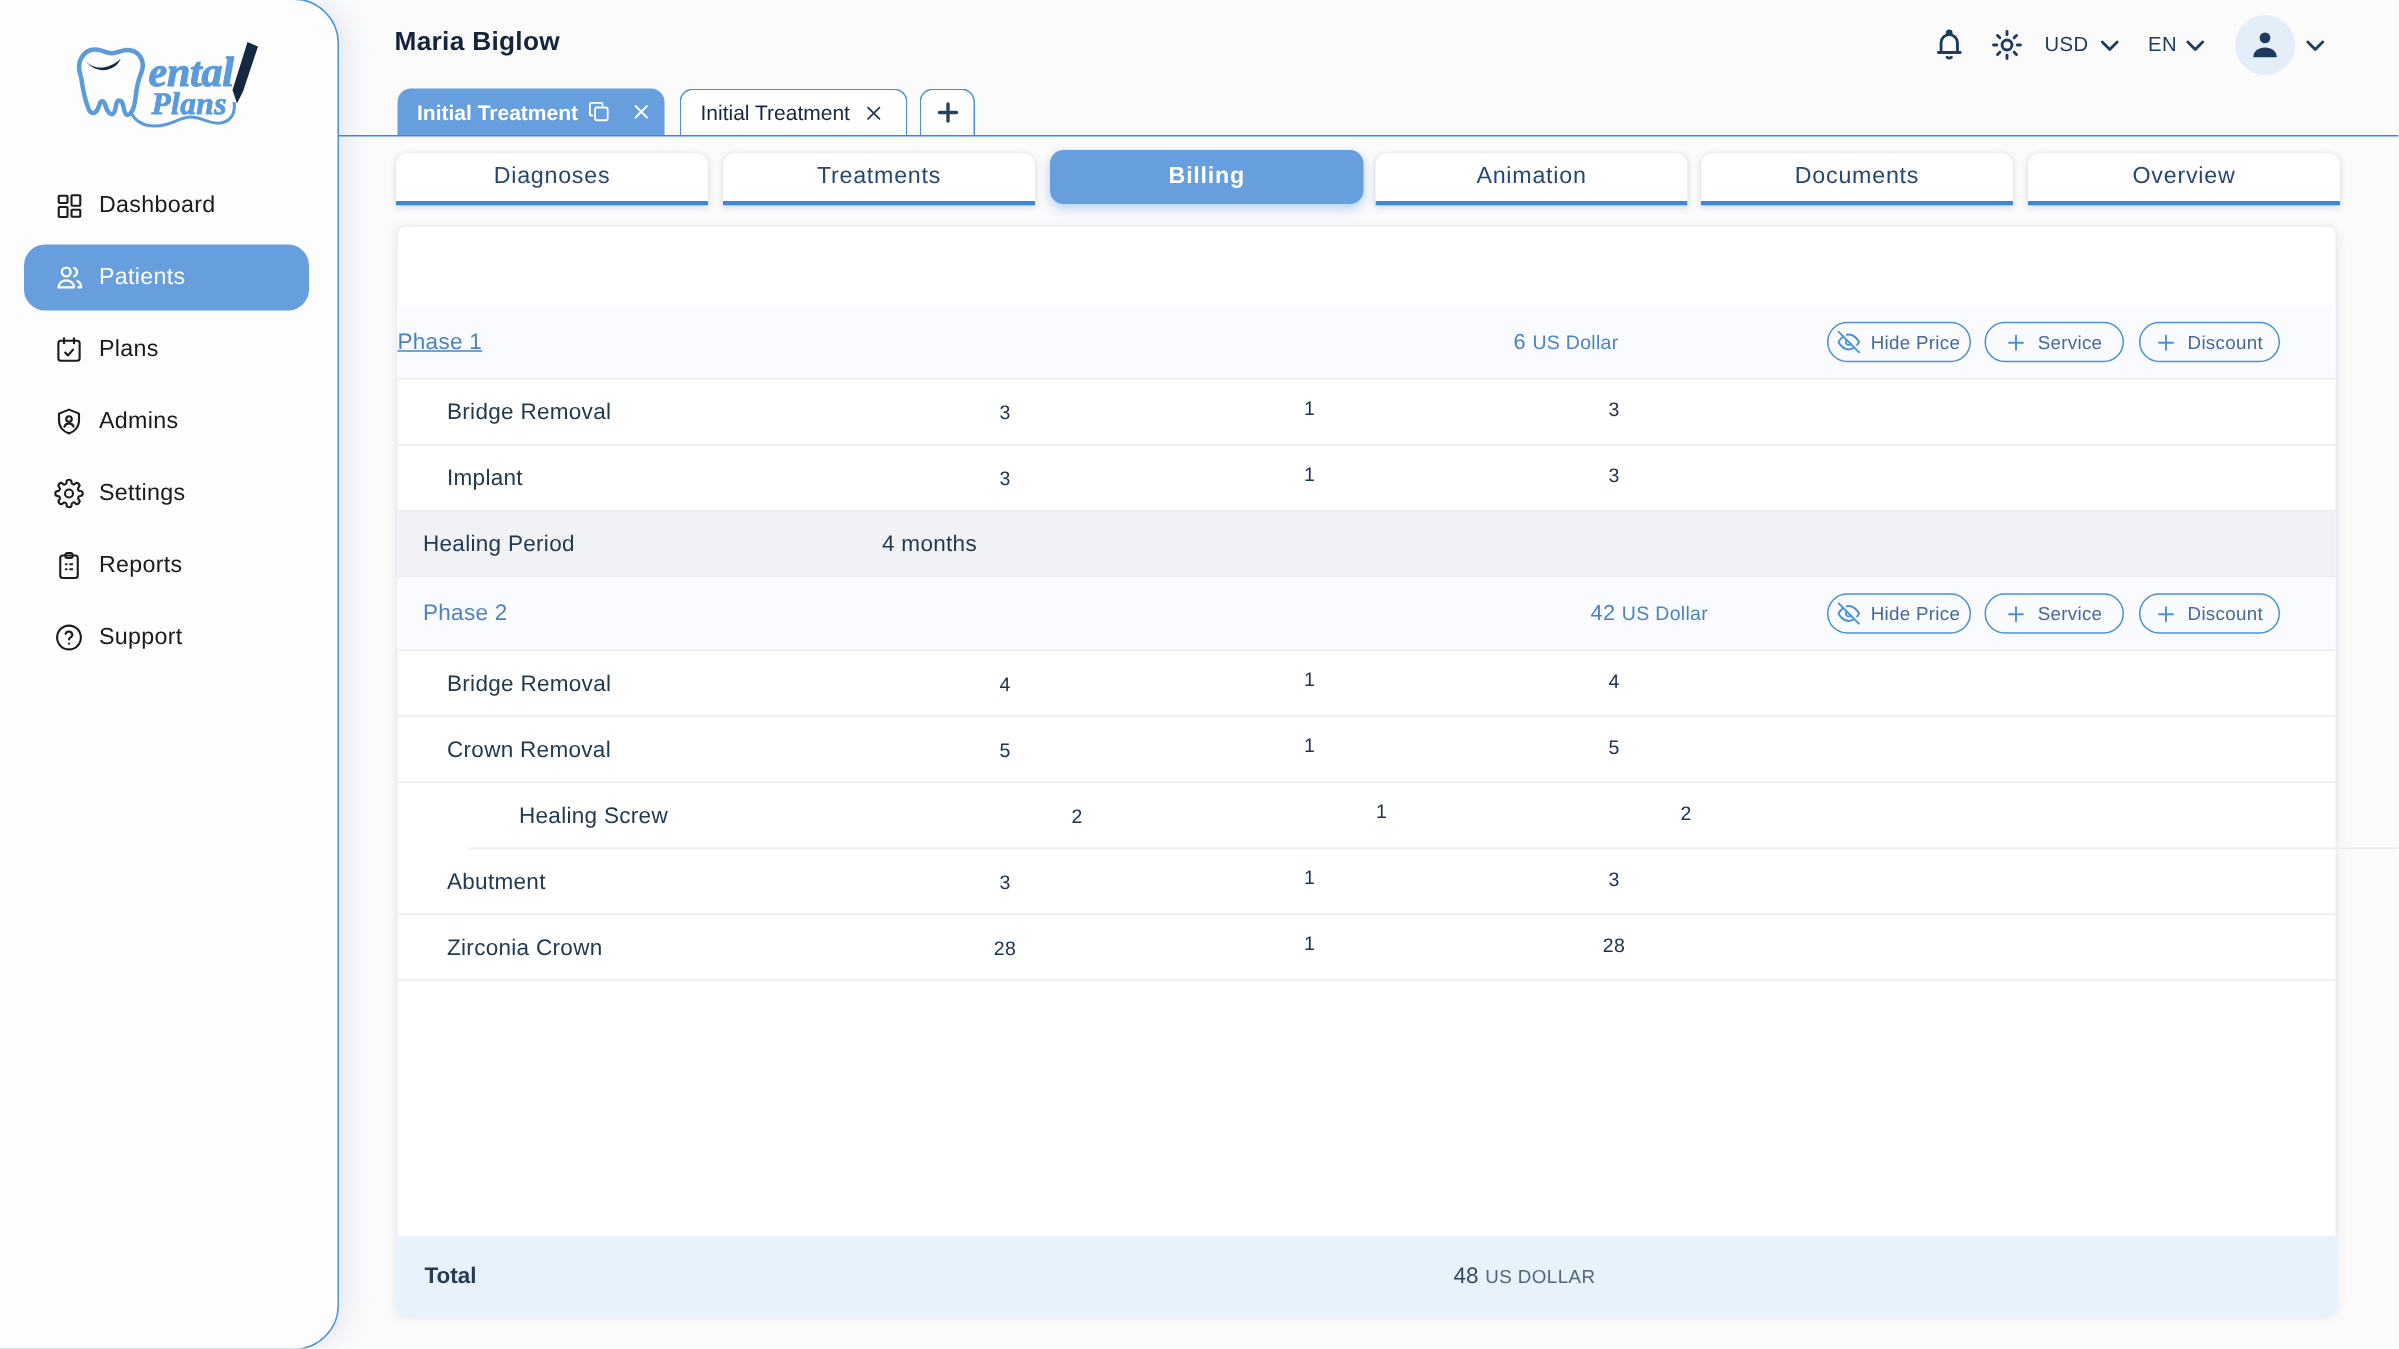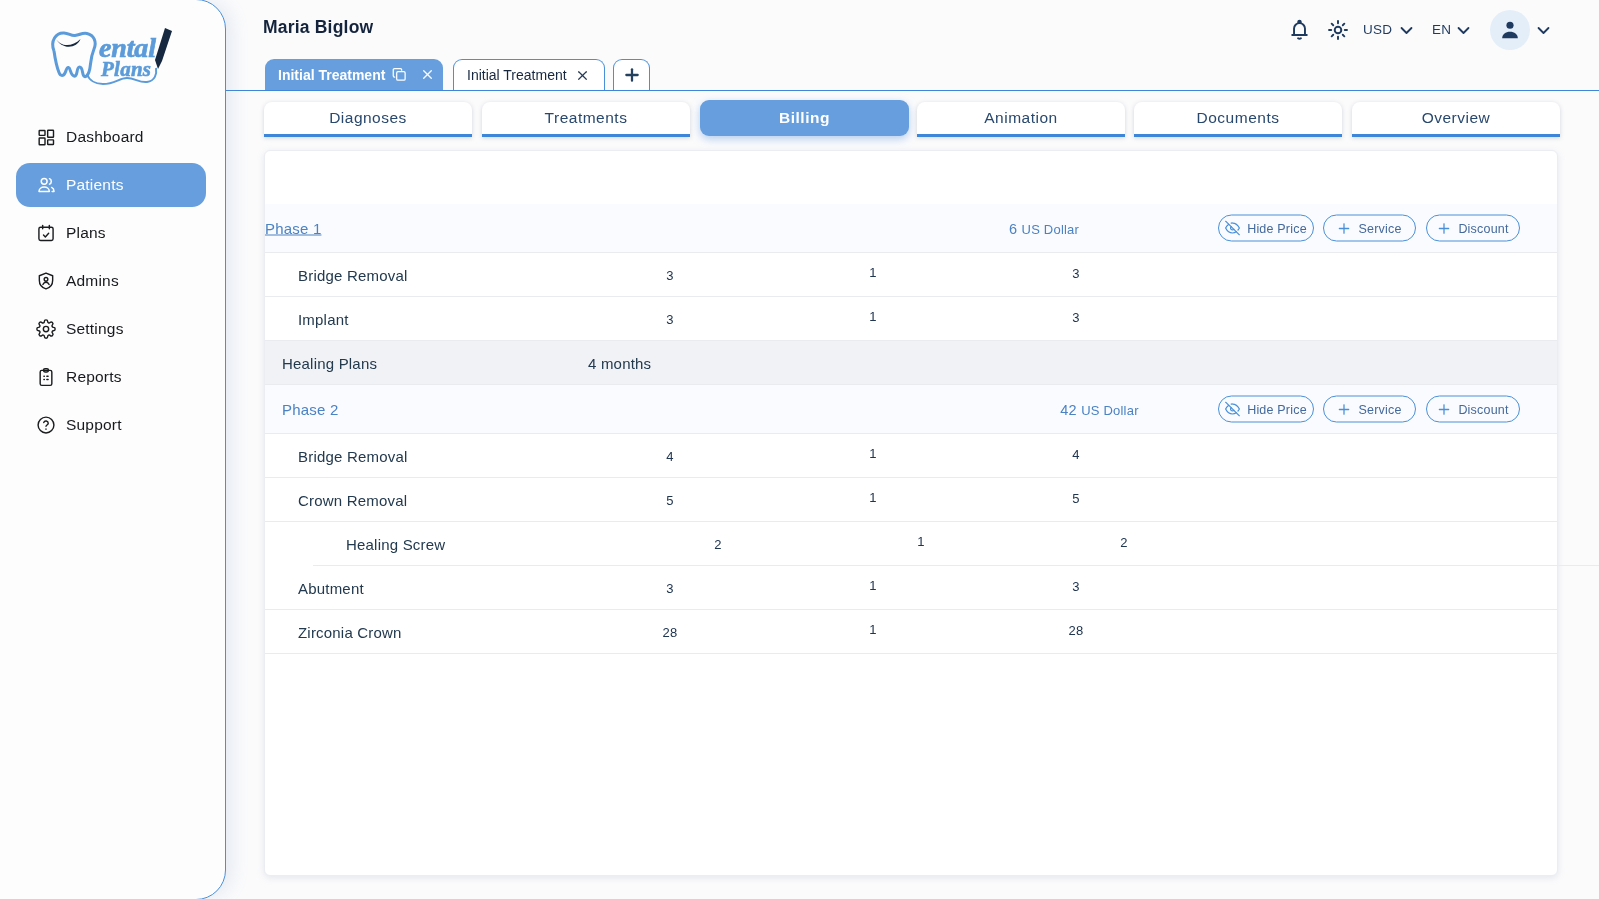--- a/index.html
+++ b/index.html
@@ -221,21 +221,21 @@
     <div class="cc num" style="left:608px;top:44%;">1</div>
     <div class="cc num" style="left:811px;top:46%;">3</div>
   </div>
   <div class="row" style="top:146px;height:44px;">
     <div class="lc" style="left:33px;">Implant</div>
     <div class="cc num" style="left:405px;">3</div>
     <div class="cc num" style="left:608px;top:44%;">1</div>
     <div class="cc num" style="left:811px;top:46%;">3</div>
   </div>
   <div class="row" style="top:190px;height:44px;background:#f1f2f6;">
-    <div class="lc" style="left:17px;">Healing Plans</div>
+    <div class="lc" style="left:17px;">Healing Period</div>
     <div class="lc" style="left:323px;">4 months</div>
   </div>
 
   <div class="row" style="top:234px;height:49px;background:#fafbfe;">
     <div class="lc blue" style="left:17px;font-size:15px;">Phase 2</div>
     <div class="cc blue" style="left:811px;white-space:nowrap;"><span style="font-size:14.5px;margin-left:47px;">42</span> <span style="font-size:13px;">US Dollar</span></div>
     <div class="btn" style="left:953px;width:96px;">
         <svg width="15" height="15" viewBox="0 0 24 24" fill="none" stroke="#4a90d9" stroke-width="2" stroke-linecap="round" stroke-linejoin="round">
           <path d="M17.94 17.94A10.07 10.07 0 0 1 12 20c-7 0-11-8-11-8a18.45 18.45 0 0 1 5.06-5.94M9.9 4.24A9.12 9.12 0 0 1 12 4c7 0 11 8 11 8a18.5 18.5 0 0 1-2.16 3.19m-6.72-1.07a3 3 0 1 1-4.24-4.24"></path>
           <line x1="1" y1="1" x2="23" y2="23"></line>
@@ -280,13 +280,17 @@
     <div class="cc num" style="left:405px;">3</div>
     <div class="cc num" style="left:608px;top:44%;">1</div>
     <div class="cc num" style="left:811px;top:46%;">3</div>
   </div>
   <div class="row" style="top:459px;height:44px;">
     <div class="lc" style="left:33px;">Zirconia Crown</div>
     <div class="cc num" style="left:405px;">28</div>
     <div class="cc num" style="left:608px;top:44%;">1</div>
     <div class="cc num" style="left:811px;top:46%;">28</div>
   </div>
+  <div class="total">
+    <div class="lc" style="left:19px;font-size:15px;font-weight:bold;color:#243a55;">Total</div>
+    <div class="lc" style="left:705px;white-space:nowrap;"><span style="font-size:15px;color:#33465e;">48</span> <span style="font-size:12.5px;letter-spacing:.3px;color:#54657a;">US DOLLAR</span></div>
+  </div>
 </div>
 
 </body></html>

